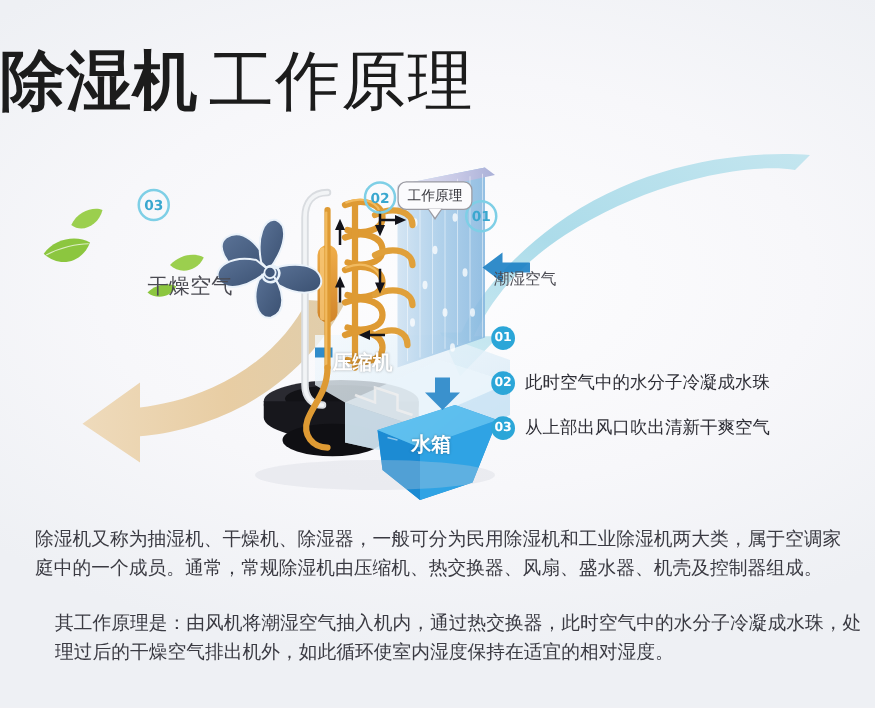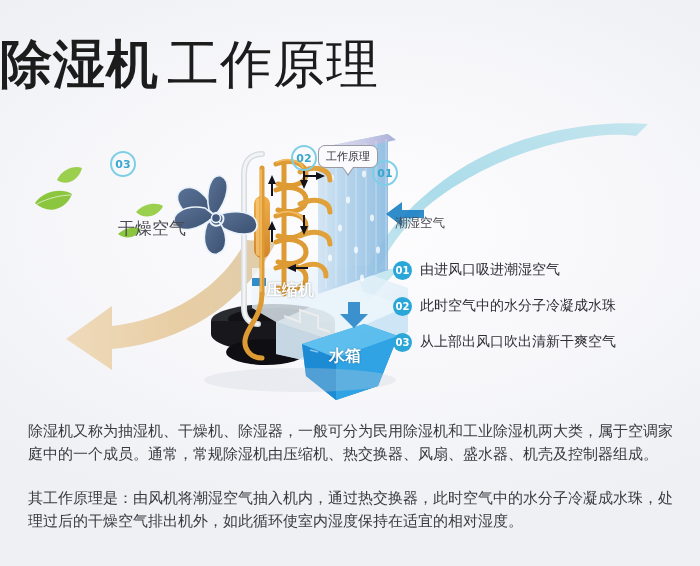--- a/index.html
+++ b/index.html
@@ -163,21 +163,21 @@
   .copy {
     position: absolute;
     left: 28px;
     width: 648px;
     font-size: 15px;
     line-height: 23px;
     color: #3a3a42;
     font-family: "DejaVu Sans", "Liberation Sans", sans-serif;
   }
   .copy.p1 { top: 420px; }
-  .copy.p2 { top: 487px; }
+  .copy.p2 { top: 487px; margin-left: 16px; }
 </style>
 </head>
 <body>
 
 <div id="page">
 
   <div class="title-wrap">
     <span class="title-a">除湿机</span><span class="title-b">工作原理</span>
   </div>
 
@@ -387,21 +387,20 @@
     <div class="callout" style="left:318px; top:27px;">工作原理</div>
 
     <div class="lbl-white" style="left:266px; top:162px;">压缩机</div>
 
     <div class="lbl-white" style="left:329px; top:228px;">水箱</div>
   </div>
 
   <div class="legend">
     <div class="legend-row">
       <div class="legend-num">01</div>
-      <div class="legend-txt">由进风口吸进潮湿空气</div>
     </div>
     <div class="legend-row">
       <div class="legend-num">02</div>
       <div class="legend-txt">此时空气中的水分子冷凝成水珠</div>
     </div>
     <div class="legend-row">
       <div class="legend-num">03</div>
       <div class="legend-txt">从上部出风口吹出清新干爽空气</div>
     </div>
   </div>

